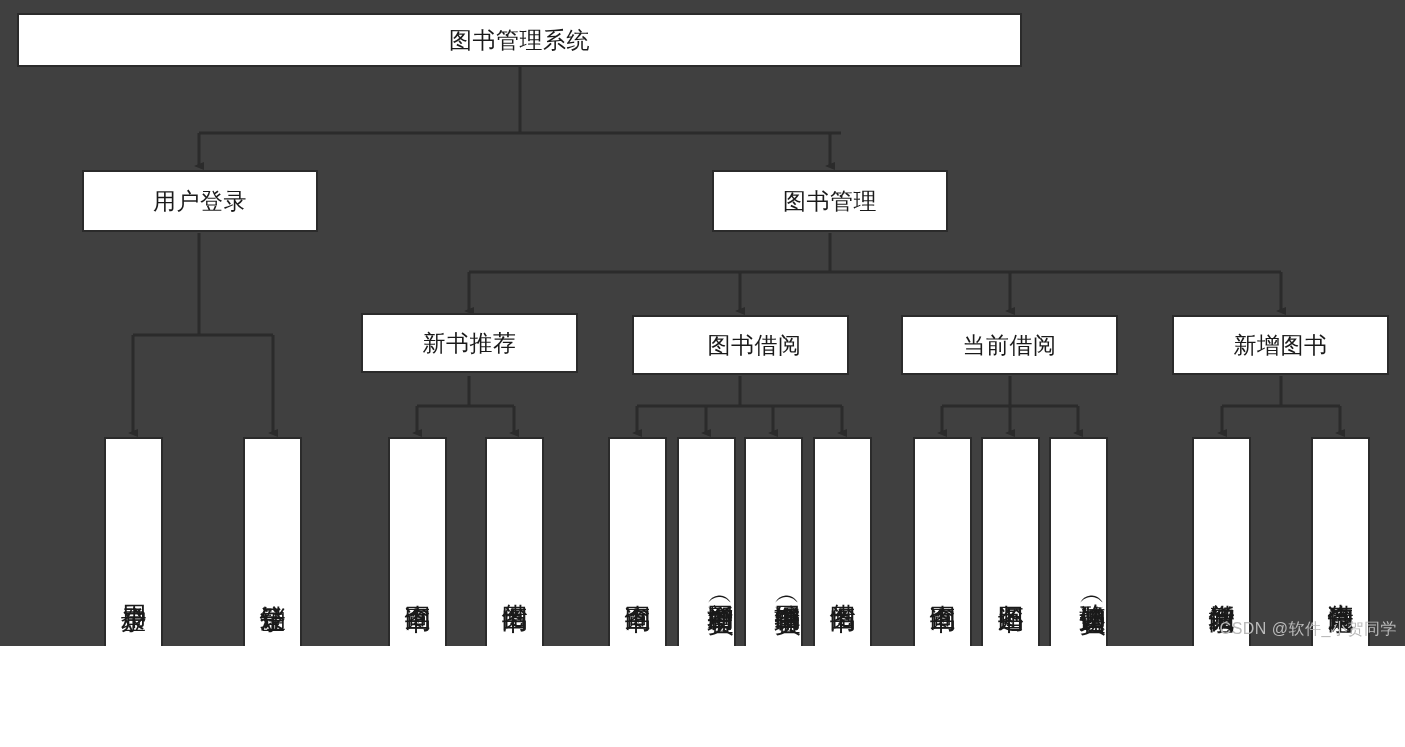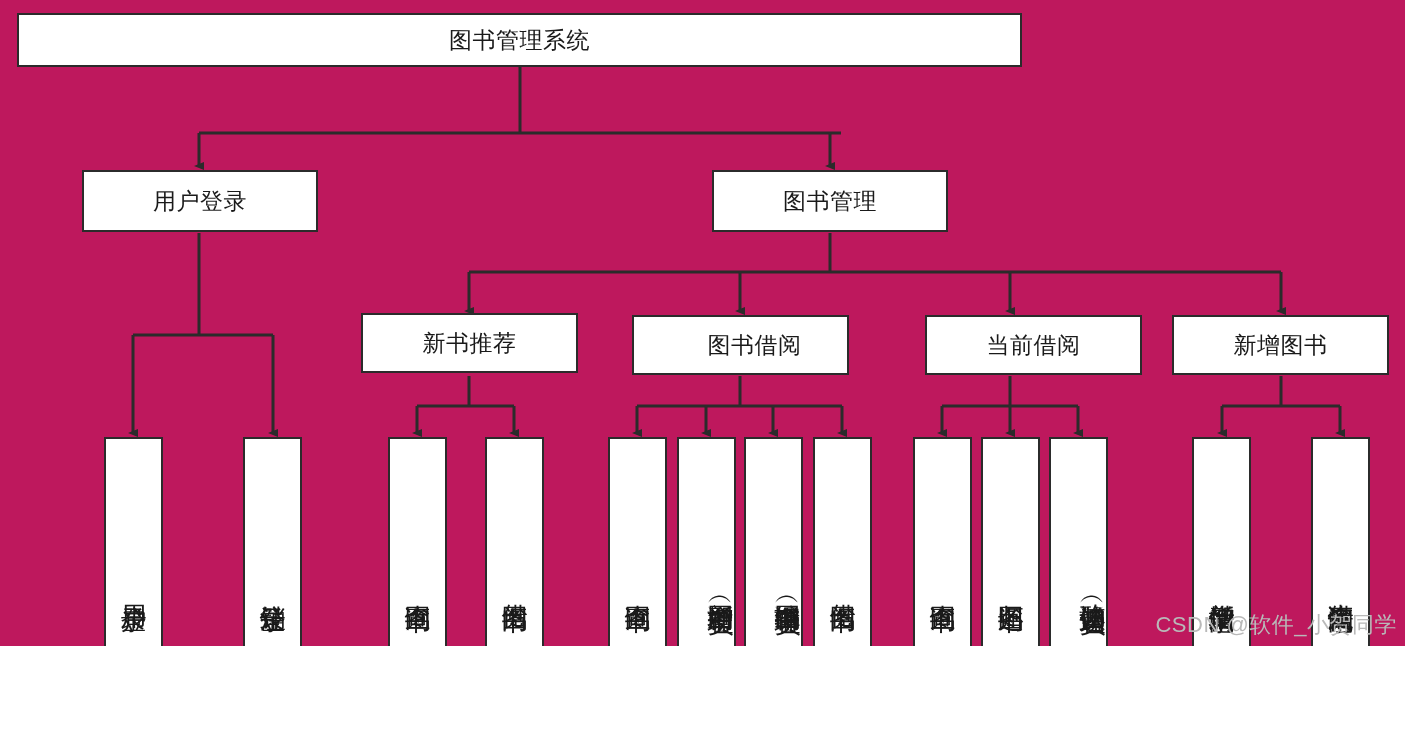--- a/index.html
+++ b/index.html
@@ -7,21 +7,21 @@
     padding: 0;
     background: #ffffff;
   }
   body {
     font-family: "Liberation Sans", "DejaVu Sans", sans-serif;
   }
   #canvas {
     position: relative;
     width: 1405px;
     height: 646px;
-    background: #be185d;
+    background: #404040;
     overflow: hidden;
   }
   svg.connectors {
     position: absolute;
     left: 0;
     top: 0;
     width: 1405px;
     height: 747px;
     pointer-events: none;
   }
@@ -49,21 +49,21 @@
     text-align: center;
   }
   .node.vert.toppad {
     align-items: flex-start;
     padding-top: 6px;
   }
   .watermark {
     position: absolute;
     right: 8px;
     bottom: 6px;
-    font-size: 22px;
+    font-size: 16px;
     color: #b9b9b9;
     letter-spacing: 0.5px;
     white-space: nowrap;
   }
 </style>
 </head>
 <body>
 
 <div id="canvas">
 
@@ -117,21 +117,21 @@
     </g>
   </svg>
 
   <div class="node horiz" style="left:17px; top:13px; width:1005px; height:54px;">图书管理系统</div>
 
   <div class="node horiz" style="left:82px; top:170px; width:236px; height:62px;">用户登录</div>
   <div class="node horiz" style="left:712px; top:170px; width:236px; height:62px;">图书管理</div>
 
   <div class="node horiz" style="left:361px; top:313px; width:217px; height:60px;font-family:Liberation Serif, serif;">新书推荐</div>
   <div class="node horiz" style="left:632px; top:315px; width:217px; height:60px;padding-left:28px;">图书借阅</div>
-  <div class="node horiz" style="left:901px; top:315px; width:217px; height:60px;margin-left:24px;">当前借阅</div>
+  <div class="node horiz" style="left:901px; top:315px; width:217px; height:60px;">当前借阅</div>
   <div class="node horiz" style="left:1172px; top:315px; width:217px; height:60px;">新增图书</div>
 
   <div class="node vert" style="left:104px; top:437px; width:59px; height:298px;">用户登录</div>
   <div class="node vert" style="left:243px; top:437px; width:59px; height:298px;">注销登录</div>
 
   <div class="node vert" style="left:388px; top:437px; width:59px; height:298px;">查询图书</div>
   <div class="node vert" style="left:485px; top:437px; width:59px; height:298px;">借阅图书</div>
 
   <div class="node vert" style="left:608px; top:437px; width:59px; height:298px;">查询图书</div>
   <div class="node vert toppad" style="left:677px; top:437px; width:59px; height:298px;">新增图书（管理员）</div>

